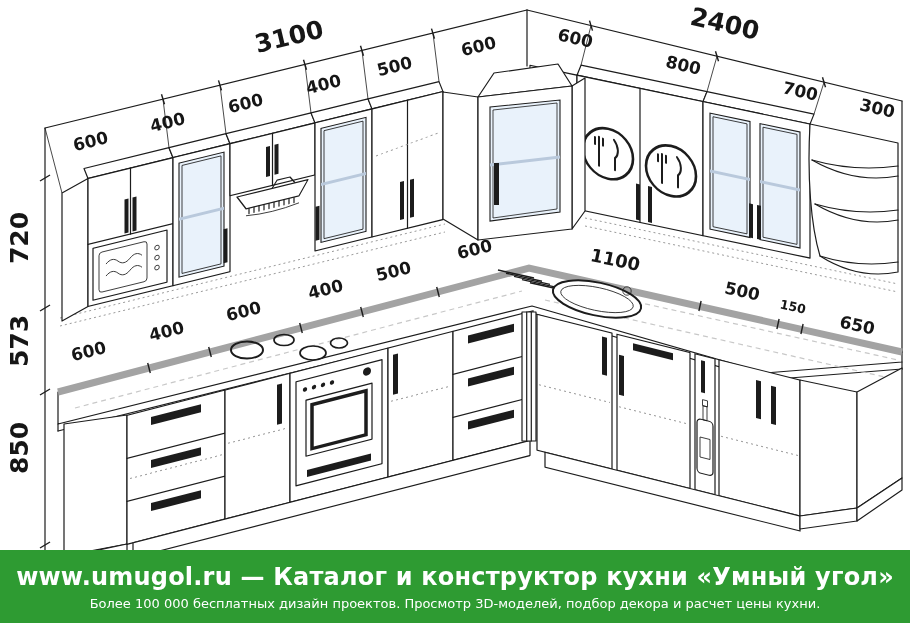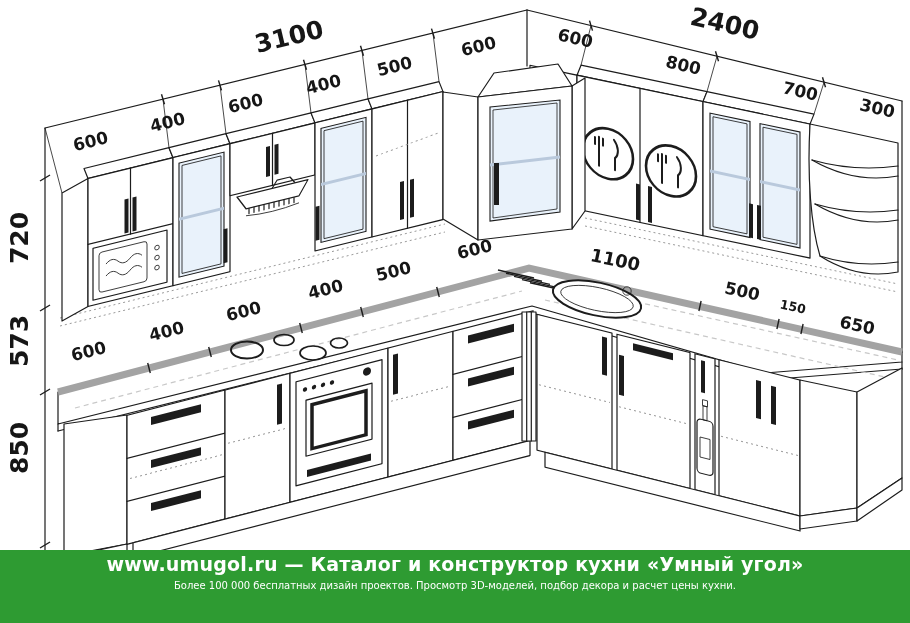--- a/index.html
+++ b/index.html
@@ -21,22 +21,22 @@
   svg .wdash{stroke:var(--dash);stroke-width:1;fill:none;stroke-dasharray:2,3;}
   svg .cdash{stroke:#c8c8c8;stroke-width:1.2;fill:none;stroke-dasharray:5,4;}
   svg .tick{stroke:var(--line);stroke-width:1.4;fill:none;}
   svg text{fill:#161616;font-weight:700;font-family:"DejaVu Sans","Liberation Sans",sans-serif;}
   svg text.dim{font-size:17px;}
   svg text.big{font-size:25px;}
   svg text.mid{font-size:18px;}
   svg text.small{font-size:12.5px;}
   .banner{position:absolute;left:0;bottom:0;width:910px;height:73px;background:var(--banner-bg);
           color:var(--banner-text);text-align:center;}
-  .banner-line1{font-size:19px;font-weight:700;margin-top:3px;letter-spacing:.2px;}
-  .banner-line2{font-size:10px;font-weight:400;margin-top:5px;}
+  .banner-line1{font-size:24px;font-weight:700;margin-top:13px;letter-spacing:.2px;}
+  .banner-line2{font-size:13px;font-weight:400;margin-top:5px;}
 </style>
 </head>
 <body>
 
 <div class="stage">
 <svg width="910" height="550" viewBox="0 0 910 550">
 
   <g>
     <line class="s" x1="45" y1="128" x2="527" y2="10"></line>
     <line class="s" x1="527" y1="10" x2="902" y2="101"></line>

